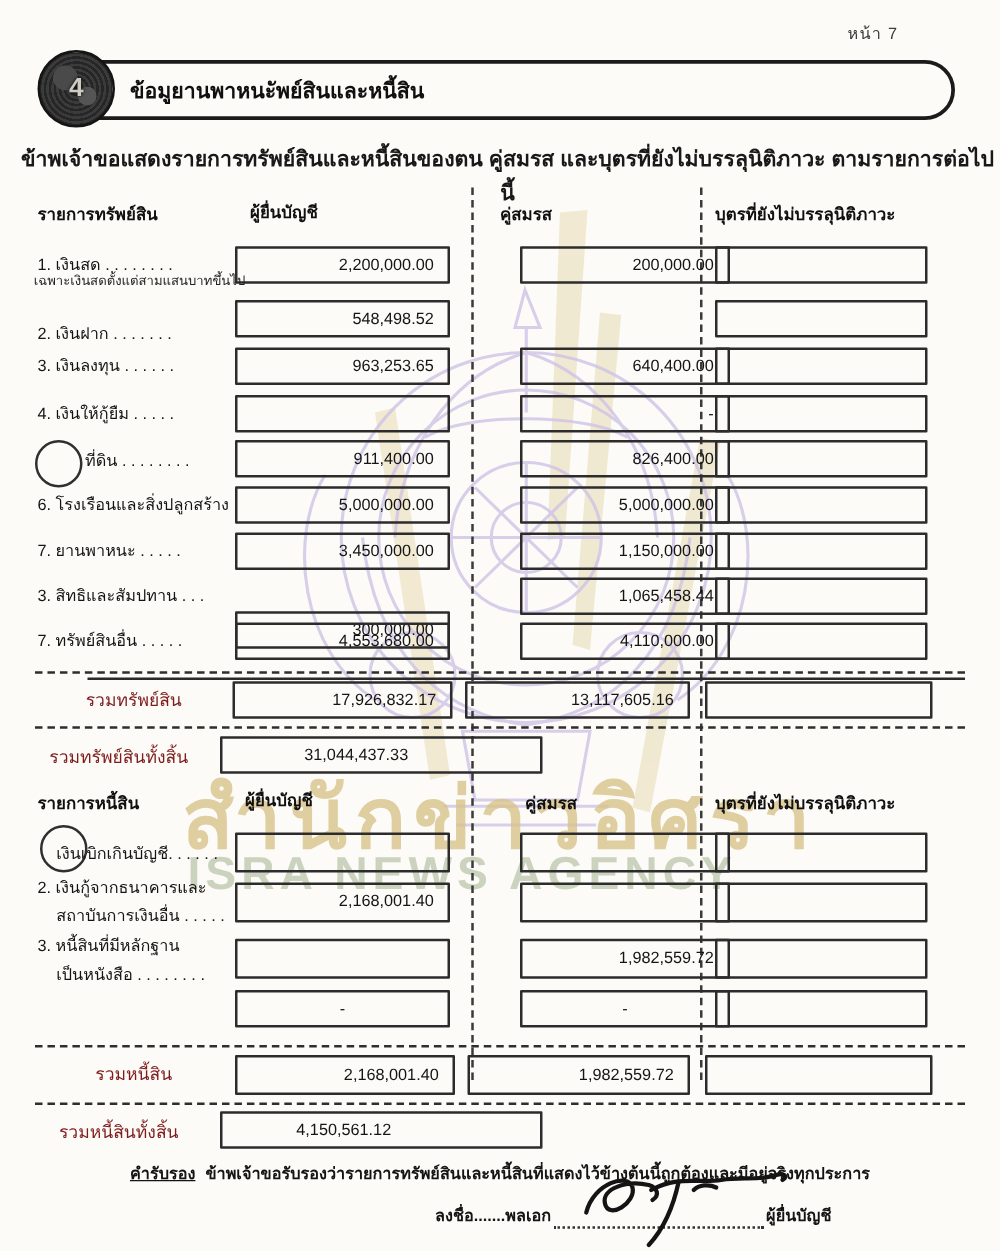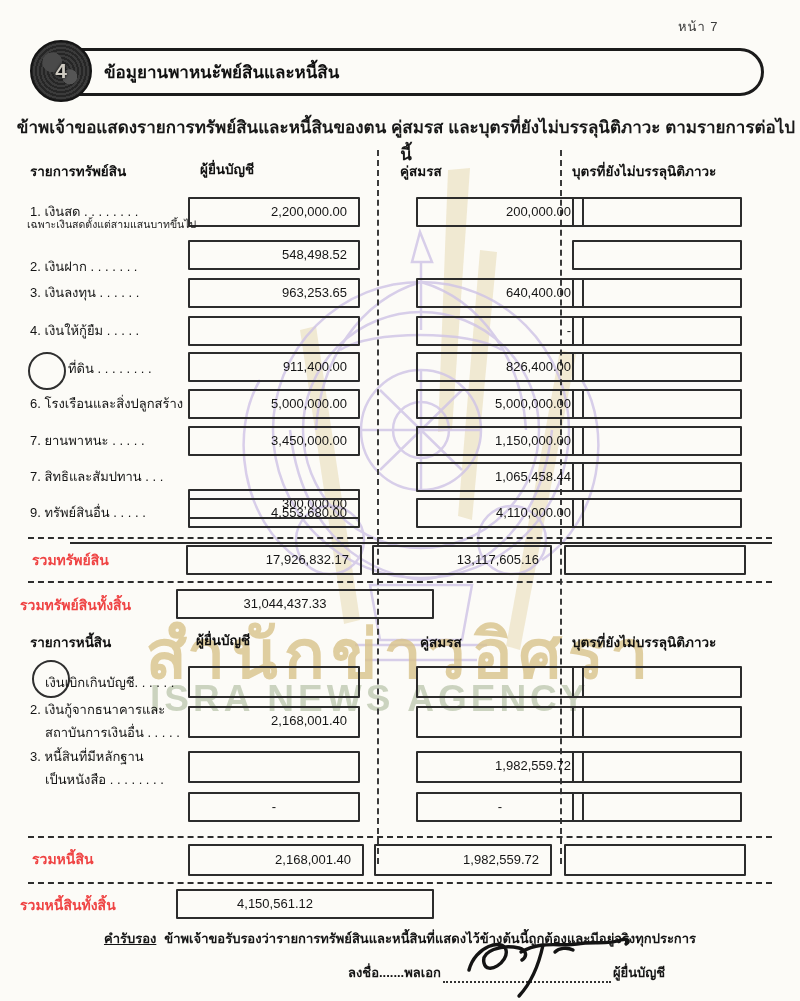--- a/index.html
+++ b/index.html
@@ -69,21 +69,21 @@
   .c1{left:188px;width:172px;}
   .c2{left:372px;width:168px;margin-left:44px;}
   .c3{left:572px;width:170px;}
 
   .vdash{position:absolute;width:0;border-left:2px dashed #3a3a3a;top:150px;height:714px;}
   .vd1{left:377px;} .vd2{left:560px;}
 
   .hdash{position:absolute;left:28px;width:744px;border-top:2.5px dashed #2e2e2e;}
   .hsolid{position:absolute;left:70px;width:702px;border-top:2.5px solid #2a2a2a;}
 
-  .total-label{position:absolute;font-size:14px;font-weight:bold;text-align:left;width:150px;height:30px;line-height:30px;color:#ef4444;}
+  .total-label{position:absolute;font-size:14px;font-weight:normal;text-align:center;width:150px;height:30px;line-height:30px;color:#7f1d1d;}
 
   .circle-mark{
     position:absolute;border:2px solid #2f2f2f;border-radius:50%;
     background:rgba(252,251,247,.55);
   }
 
   
   .cert{
     position:absolute;left:0;right:0;top:928px;text-align:center;
     font-size:13px;font-weight:bold;color:#141414;
@@ -193,26 +193,26 @@
     <div class="rowlabel" style="top:389px;">6.  โรงเรือนและสิ่งปลูกสร้าง</div>
     <div class="vbox c1" style="top:389px;">5,000,000.00</div>
     <div class="vbox c2" style="top:389px;">5,000,000.00</div>
     <div class="vbox c3" style="top:389px;"></div>
 
     <div class="rowlabel" style="top:426px;">7.  ยานพาหนะ  .  .  .  .  .</div>
     <div class="vbox c1" style="top:426px;">3,450,000.00</div>
     <div class="vbox c2" style="top:426px;">1,150,000.00</div>
     <div class="vbox c3" style="top:426px;"></div>
 
-    <div class="rowlabel" style="top:462px;">7.  สิทธิและสัมปทาน  .  .  .</div>
+    <div class="rowlabel" style="top:462px;">3.  สิทธิและสัมปทาน  .  .  .</div>
     <div class="vbox c1" style="top:489px;">300,000.00</div>
     <div class="vbox c2" style="top:462px;">1,065,458.44</div>
     <div class="vbox c3" style="top:462px;"></div>
 
-    <div class="rowlabel" style="top:498px;">9.  ทรัพย์สินอื่น  .  .  .  .  .</div>
+    <div class="rowlabel" style="top:498px;">7.  ทรัพย์สินอื่น  .  .  .  .  .</div>
     <div class="vbox c1" style="top:498px;">4,553,680.00</div>
     <div class="vbox c2" style="top:498px;text-align:right;">4,110,000.00</div>
     <div class="vbox c3" style="top:498px;"></div>
 
     <div class="hdash" style="top:537px;"></div>
     <div class="hsolid" style="top:542px;"></div>
     <div class="total-label" style="left:32px;top:545px;">รวมทรัพย์สิน</div>
     <div class="vbox" style="left:186px;width:176px;top:545px;">17,926,832.17</div>
     <div class="vbox" style="left:372px;width:180px;top:545px;">13,117,605.16</div>
     <div class="vbox" style="left:564px;width:182px;top:545px;"></div>

